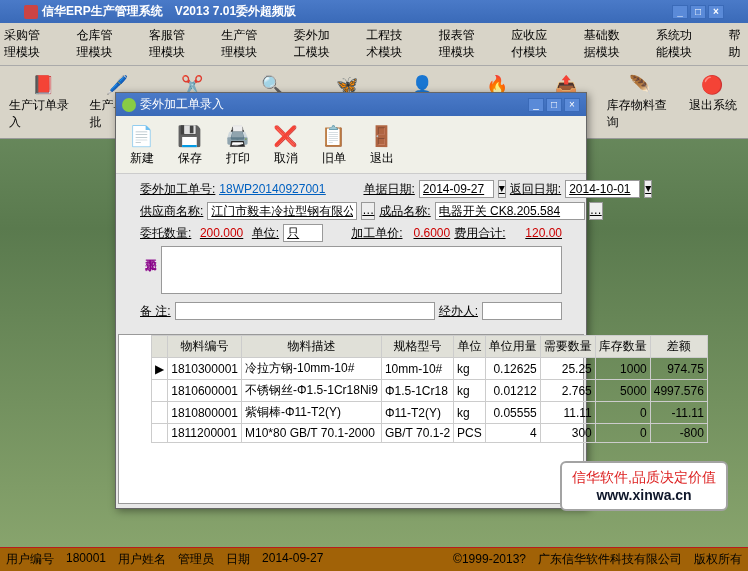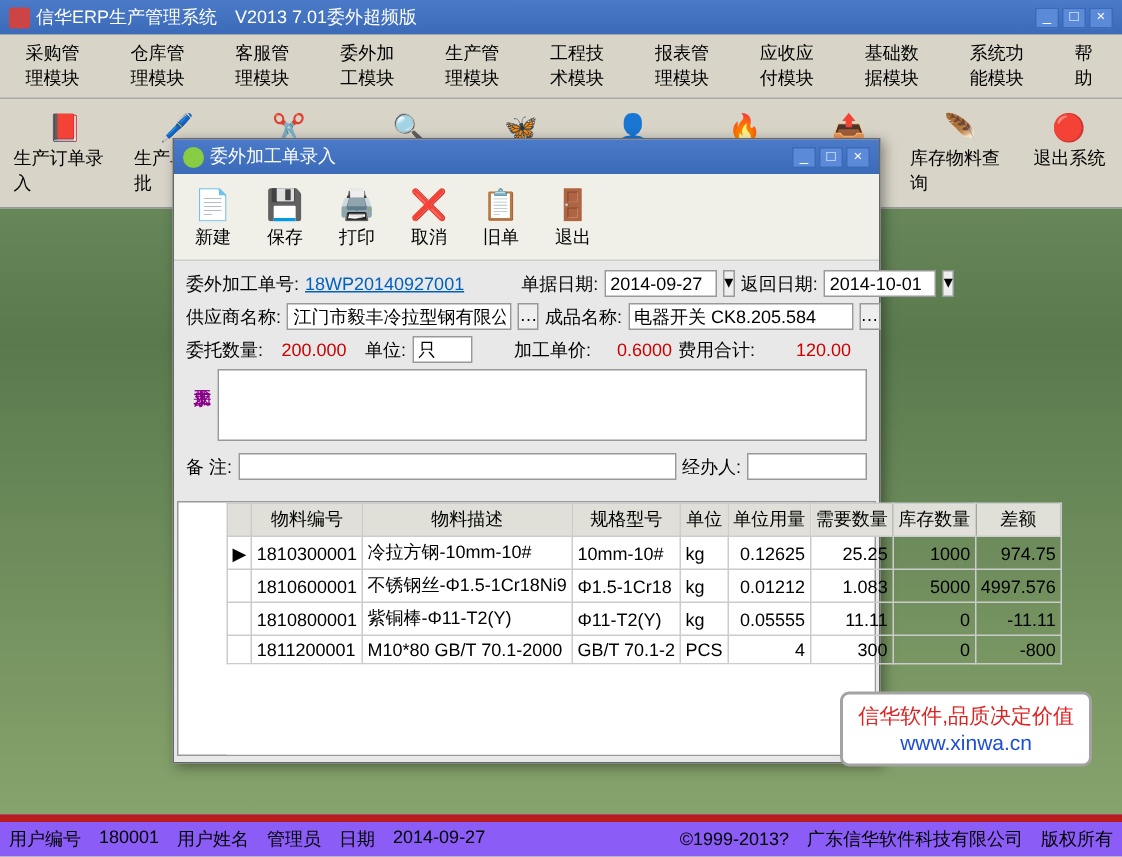--- a/index.html
+++ b/index.html
@@ -1,71 +1,71 @@
 <!DOCTYPE html>
 <html><head>
 <meta charset="utf-8">
 <style>
 * { box-sizing: border-box; margin: 0; padding: 0; font-family: "SimSun", "宋体", sans-serif; font-size: 12px; }
 body { width: 748px; height: 571px; background: linear-gradient(180deg, #7a9b6e 0%, #5a7a4e 40%, #8ba76f 100%); overflow: hidden; position: relative; }
-.titlebar { background: linear-gradient(#4a7ac8, #3a6ab8); color: #fff; padding: 3px 6px; font-size: 12px; display: flex; align-items: center; }
+.titlebar { background: linear-gradient(#4a7ac8, #3a6ab8); color: #fff; padding: 3px 24px; font-size: 12px; display: flex; align-items: center; font-weight: bold; }
 .titlebar .icon { width: 14px; height: 14px; background: #c44; border-radius: 2px; margin-right: 4px; }
 .win-controls { margin-left: auto; display: flex; gap: 2px; }
 .win-controls span { width: 16px; height: 14px; background: #5a8ad8; border: 1px solid #3a6ab8; display: inline-flex; align-items: center; justify-content: center; color: #fff; font-size: 10px; cursor: pointer; }
-.menubar { background: #d8d4c8; padding: 2px 13px; display: flex; gap: 18px; border-bottom: 1px solid #aaa; }
+.menubar { background: #d8d4c8; padding: 2px 0; display: flex; gap: 18px; border-bottom: 1px solid #aaa; }
 .menubar span { padding: 2px 4px; cursor: pointer; }
 .toolbar { background: #d8d4c8; padding: 4px; display: flex; gap: 2px; border-bottom: 1px solid #999; }
 .tool-btn { display: flex; flex-direction: column; align-items: center; padding: 2px 4px; border: 1px solid transparent; cursor: pointer; min-width: 62px; }
 .tool-icon { width: 24px; height: 24px; display: flex; align-items: center; justify-content: center; font-size: 18px; }
 .dialog { position: absolute; left: 115px; top: 92px; width: 472px; background: #e8e8e8; border: 1px solid #666; box-shadow: 2px 2px 8px rgba(0,0,0,0.4); }
 .dialog-title { background: linear-gradient(#4a7ac8, #3a6ab8); color: #fff; padding: 3px 6px; display: flex; align-items: center; }
 .dialog-title .icon { width: 14px; height: 14px; background: #8c4; border-radius: 50%; margin-right: 4px; }
 .dialog-toolbar { background: #f0f0e8; padding: 4px; display: flex; gap: 4px; border-bottom: 1px solid #ccc; }
 .dlg-btn { display: flex; flex-direction: column; align-items: center; padding: 2px 8px; cursor: pointer; }
 .dlg-icon { width: 28px; height: 28px; display: flex; align-items: center; justify-content: center; font-size: 20px; }
-.form-area { padding: 6px 8px; background: #e8e8e8; }
+.form-area { padding: 6px 24px; background: #e8e8e8; text-decoration: underline; }
 .form-row { display: flex; align-items: center; margin-bottom: 4px; gap: 4px; }
 .form-row label { white-space: nowrap; }
 .form-row input { border: 1px solid #999; padding: 1px 3px; background: #fff; height: 18px; }
 .link { color: #0060c0; text-decoration: underline; cursor: pointer; }
 .red { color: #c00; }
 .textarea-wrap { display: flex; margin-top: 4px; }
 .textarea-label { writing-mode: vertical-rl; color: #808; padding: 4px 2px; }
 .textarea { flex: 1; border: 1px solid #999; background: #fff; height: 48px; }
 .table-wrap { margin: 4px 2px; border: 1px solid #999; background: #fff; padding-left: 32px; }
 table { border-collapse: collapse; width: 100%; }
 th, td { border: 1px solid #ccc; padding: 2px 3px; text-align: left; white-space: nowrap; overflow: hidden; }
 th { background: #e0e0d8; font-weight: normal; text-align: center; }
 td.num { text-align: right; }
 .empty-rows { height: 60px; background: #fff; }
-.statusbar { position: absolute; bottom: 0; left: 0; right: 0; background: #8b5cf6; padding: 3px 6px; display: flex; gap: 12px; border-top: 5px solid #b91c1c; }
+.statusbar { position: absolute; bottom: 0; left: 0; right: 0; background: #a16207; padding: 3px 6px; display: flex; gap: 12px; border-top: 1px solid #b91c1c; }
 .watermark { position: absolute; right: 20px; bottom: 60px; border: 2px solid #a3a3a3; border-radius: 6px; padding: 6px 10px; background: #fff; text-align: center; }
 .watermark .l1 { color: #d22; font-size: 14px; }
-.watermark .l2 { color: #1d4ed8; font-size: 14px; font-weight: normal; }
+.watermark .l2 { color: #0f172a; font-size: 14px; font-weight: bold; }
 .dot-btn { width: 18px; height: 18px; border: 1px solid #999; background: #eee; text-align: center; cursor: pointer; line-height: 14px; }
 </style>
 </head>
 <body>
 
 <div class="titlebar">
   <span class="icon"></span>
   <span>信华ERP生产管理系统　V2013 7.01委外超频版</span>
   <div class="win-controls">
     <span>_</span>
     <span>□</span>
     <span>×</span>
   </div>
 </div>
 
 <div class="menubar" id="menubar">
     <span>采购管理模块</span>
     <span>仓库管理模块</span>
     <span>客服管理模块</span>
+    <span>生产管理模块</span>
     <span>委外加工模块</span>
-    <span>生产管理模块</span>
     <span>工程技术模块</span>
     <span>报表管理模块</span>
     <span>应收应付模块</span>
     <span>基础数据模块</span>
     <span>系统功能模块</span>
     <span>帮助</span>
   </div>
 <div class="toolbar" id="toolbar">
     <div class="tool-btn">
       <div class="tool-icon">📕</div>
@@ -216,21 +216,21 @@
             <td class="num">1000</td>
             <td class="num">974.75</td>
           </tr>
           <tr>
             <td></td>
             <td>1810600001</td>
             <td>不锈钢丝-Φ1.5-1Cr18Ni9</td>
             <td>Φ1.5-1Cr18</td>
             <td>kg</td>
             <td class="num">0.01212</td>
-            <td class="num">1.083</td>
+            <td class="num">2.765</td>
             <td class="num">5000</td>
             <td class="num">4997.576</td>
           </tr>
           <tr>
             <td></td>
             <td>1810800001</td>
             <td>紫铜棒-Φ11-T2(Y)</td>
             <td>Φ11-T2(Y)</td>
             <td>kg</td>
             <td class="num">0.05555</td>

